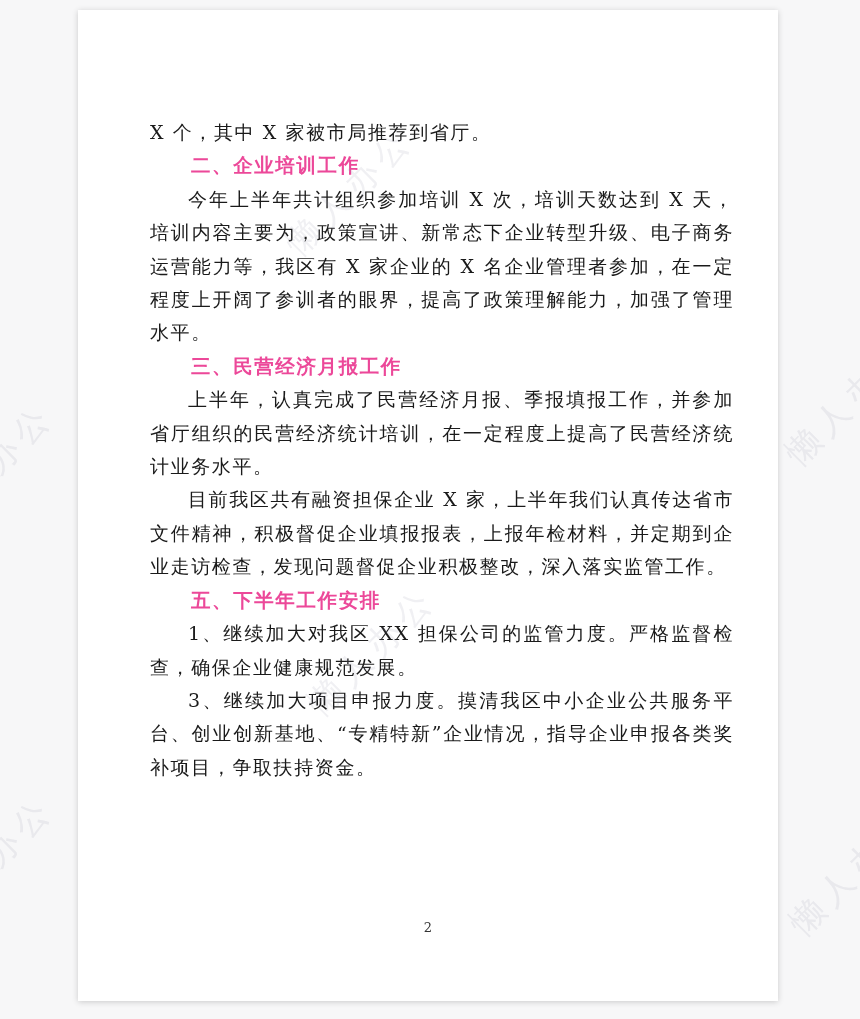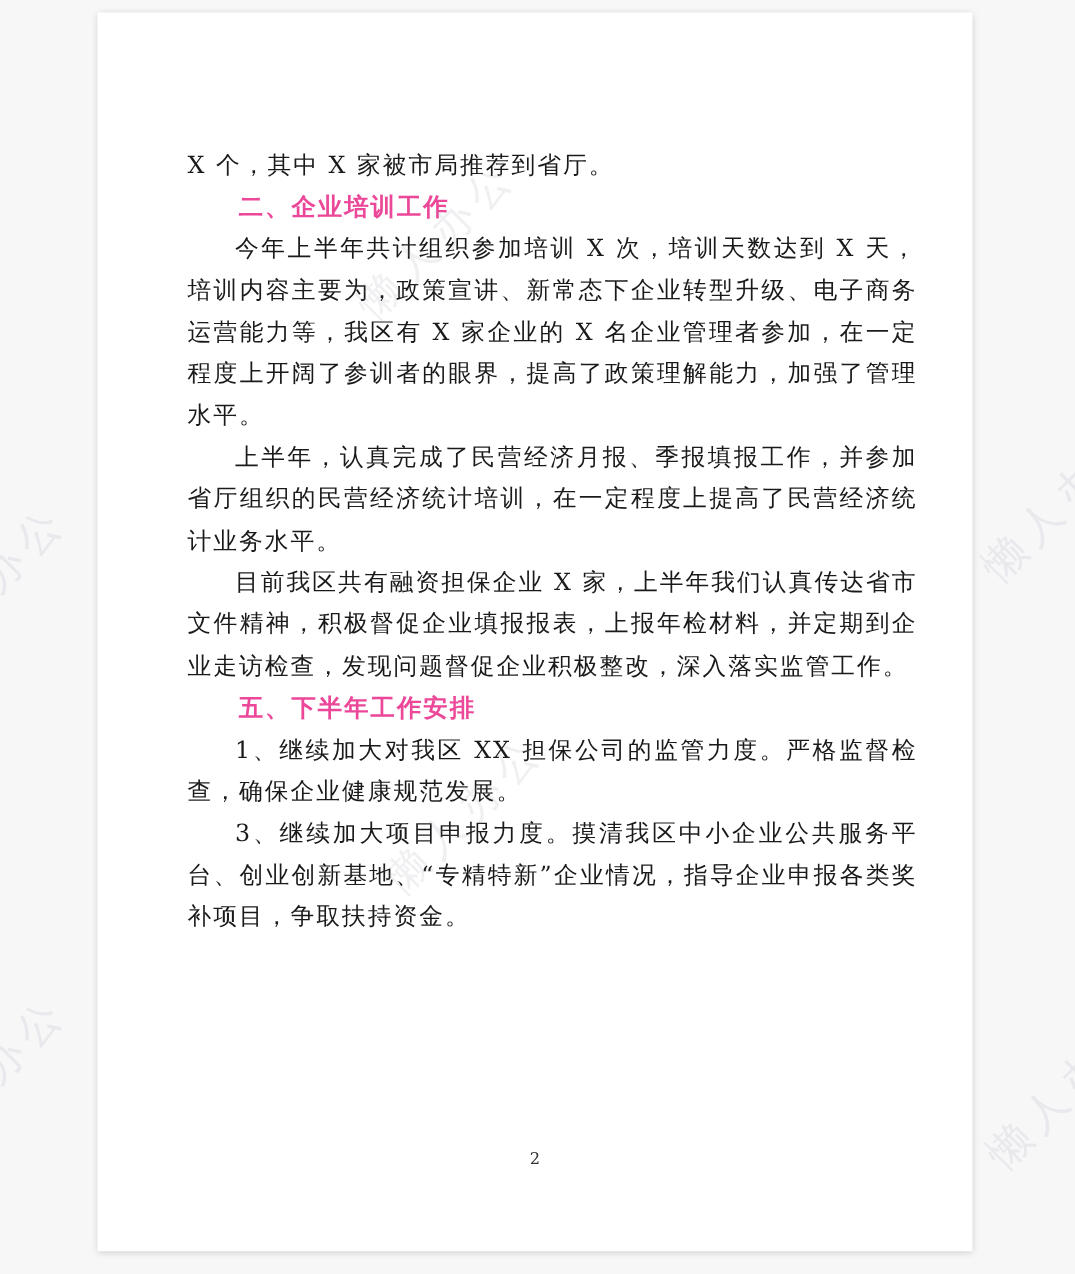--- a/index.html
+++ b/index.html
@@ -80,20 +80,21 @@
 <div class="watermark w3">懒人办公</div>
 <div class="watermark w4">懒人办公</div>
 <div class="watermark w5">懒人办公</div>
 <div class="watermark w6">懒人办公</div>
 
 <div class="page">
   <div class="doc-body">
       <p class="cont">X 个，其中 X 家被市局推荐到省厅。</p>
       <h3>二、企业培训工作</h3>
       <p>今年上半年共计组织参加培训 X 次，培训天数达到 X 天，培训内容主要为，政策宣讲、新常态下企业转型升级、电子商务运营能力等，我区有 X 家企业的 X 名企业管理者参加，在一定程度上开阔了参训者的眼界，提高了政策理解能力，加强了管理水平。</p>
+      <h3>三、民营经济月报工作</h3>
       <p>上半年，认真完成了民营经济月报、季报填报工作，并参加省厅组织的民营经济统计培训，在一定程度上提高了民营经济统计业务水平。</p>
       <p>目前我区共有融资担保企业 X 家，上半年我们认真传达省市文件精神，积极督促企业填报报表，上报年检材料，并定期到企业走访检查，发现问题督促企业积极整改，深入落实监管工作。</p>
       <h3>五、下半年工作安排</h3>
       <p>1、继续加大对我区 XX 担保公司的监管力度。严格监督检查，确保企业健康规范发展。</p>
       <p>3、继续加大项目申报力度。摸清我区中小企业公共服务平台、创业创新基地、“专精特新”企业情况，指导企业申报各类奖补项目，争取扶持资金。</p>
     </div>
   <div class="page-number">2</div>
 </div>
 
 </body></html>

